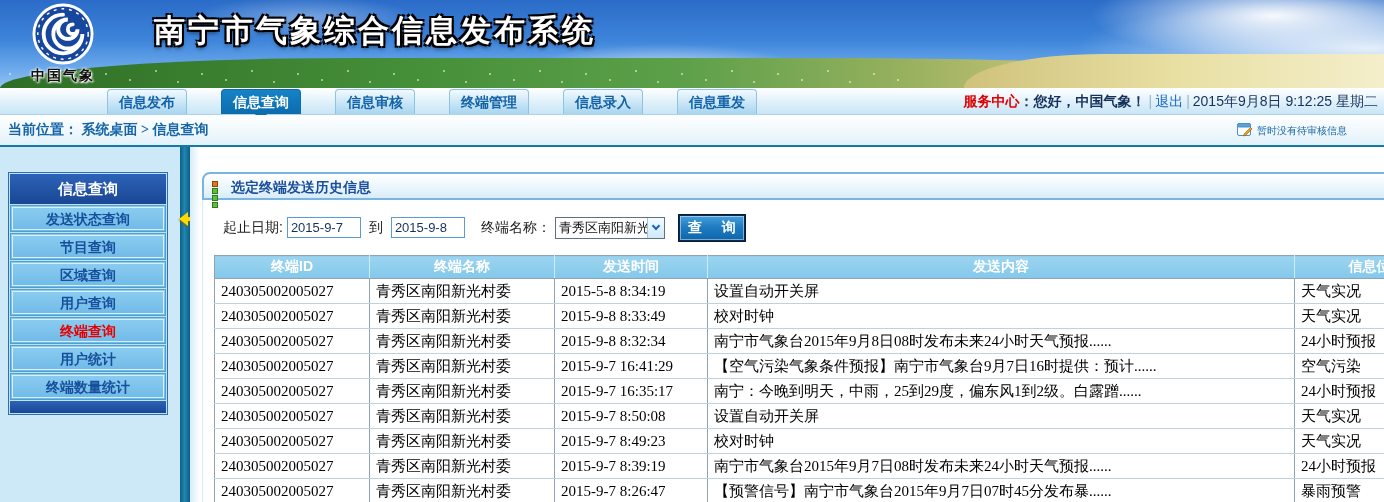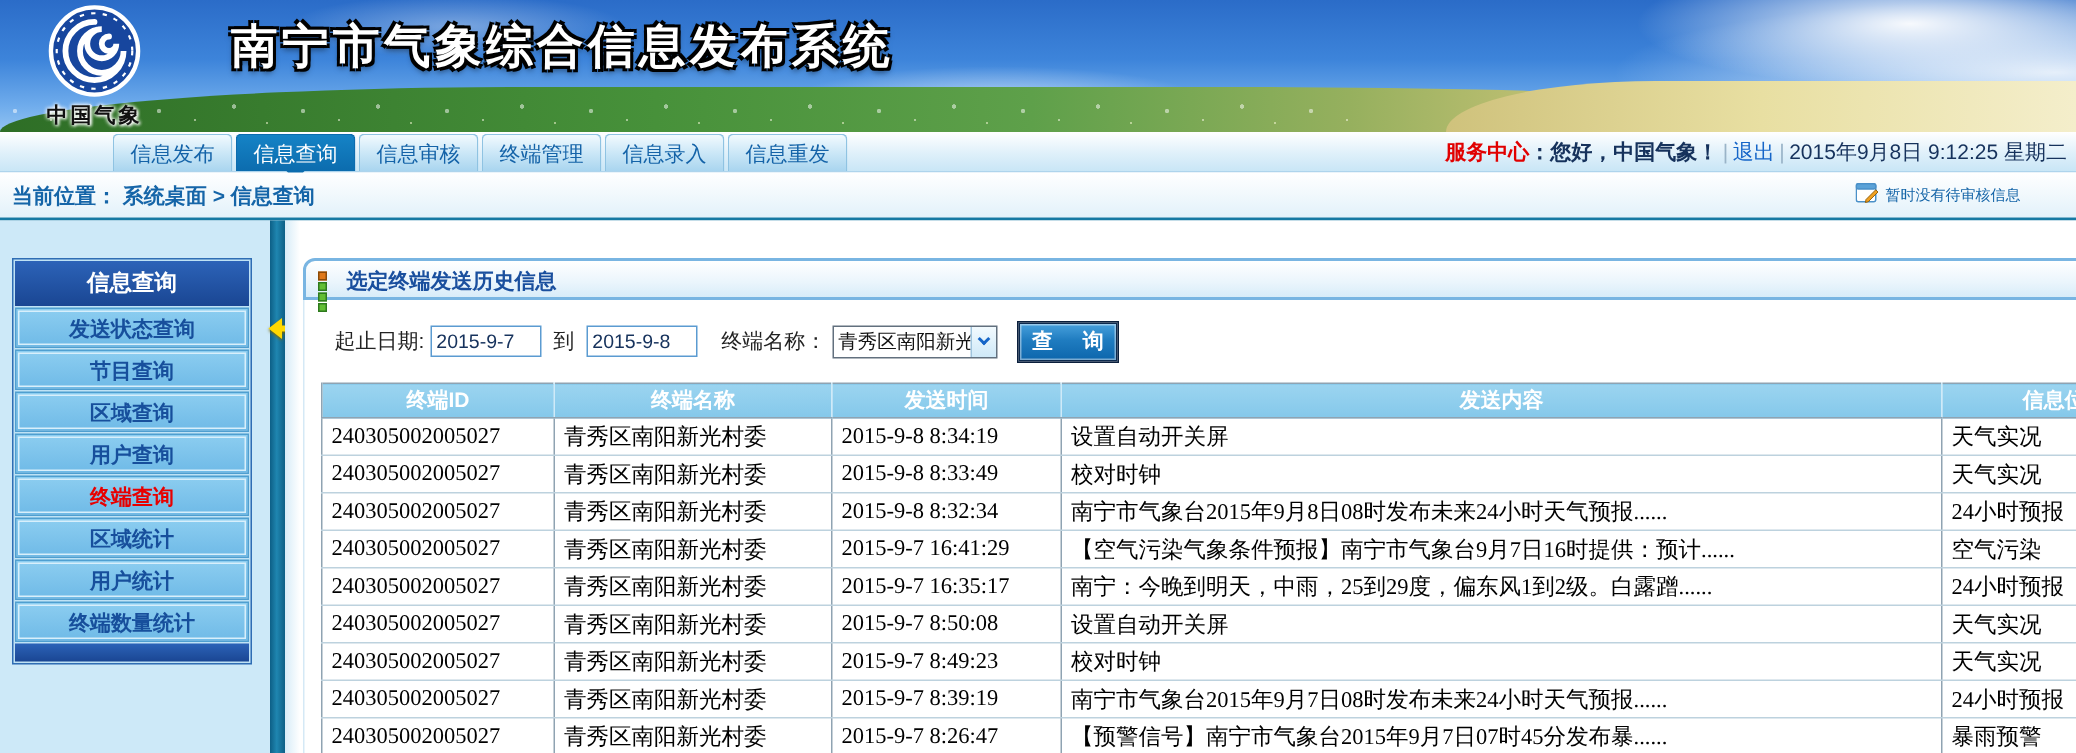--- a/index.html
+++ b/index.html
@@ -34,36 +34,36 @@
     text-shadow:0 0 3px #fff,0 0 3px #fff,1px 1px 2px #fff; letter-spacing:2px; }
   .banner-title { position:absolute; left:106px; top:10px; font-size:31px; font-weight:bold;
     color:#fff; letter-spacing:3px;
     text-shadow:-2px -2px 0 #000, 2px -2px 0 #000, -2px 2px 0 #000, 2px 2px 0 #000, 0 3px 4px rgba(0,0,0,.6);padding-left:48px; }
 
   
   .navrow { position:absolute; left:0; top:88px; width:1384px; height:27px;
     background:linear-gradient(180deg,#ffffff 0%,#dff0fa 55%,#c9e6f6 100%);
     border-bottom:1px solid #aed4ec; }
   .tabs { position:absolute; left:75px; bottom:0; display:flex; }
-  .tab { height:25px; line-height:25px; padding:0 11px; margin-right:2px; font-size:14px; font-weight:normal;
+  .tab { height:25px; line-height:25px; padding:0 11px; margin-right:2px; font-size:14px; font-weight:bold;
     color:#1463a8; background:linear-gradient(180deg,#f2fafe 0%,#cbe7f7 50%,#a9d5ef 100%);
-    border:1px solid #8fc3e2; border-bottom:none; border-radius:4px 4px 0 0; cursor:pointer; position:relative; }
+    border:1px solid #8fc3e2; border-bottom:none; border-radius:4px 4px 0 0; cursor:pointer; position:relative;margin-left:32px; }
   .tab.active { background:linear-gradient(180deg,#1583c6 0%,#0c6cae 100%); color:#fff; border-color:#0c6cae; }
   .tab.active::after { content:""; position:absolute; left:50%; bottom:-7px; margin-left:-6px;
     border:6px solid transparent; border-top:7px solid #0c6cae; border-bottom:none; }
   .service { position:absolute; right:6px; top:0; height:27px; line-height:27px; font-size:14px;
     color:#16325c; font-weight:bold; white-space:nowrap; }
   .service .svc-label { color:#e10000; }
   .service .sep { color:#9ab4c8; font-weight:normal; padding:0 3px; }
   .service .logout { color:#1565c8; cursor:pointer; font-weight:normal; }
   .service .dt { color:#16325c; font-weight:normal; }
 
   
   .crumbrow { position:absolute; left:0; top:115px; width:1384px; height:30px;
-    background:linear-gradient(180deg,#ffffff 0%,#eef7fc 60%,#e2f1fa 100%); }
+    background:linear-gradient(180deg,#ffffff 0%,#eef7fc 60%,#e2f1fa 100%);font-family:Liberation Serif, serif; }
   .crumb { position:absolute; left:8px; top:0; height:30px; line-height:30px; font-size:14px; color:#1565a8; font-weight:bold; }
   .crumb .path { font-weight:bold; }
   .pending { position:absolute; left:1237px; top:4px; height:24px; line-height:24px; font-size:10px;
     color:#1565a8; white-space:nowrap; cursor:pointer; }
   .pending svg { vertical-align:-3px; margin-right:4px; }
   .tealline { position:absolute; left:0; top:145px; width:1384px; height:2px; background:#1579a3; }
 
   
   .side-region { position:absolute; left:0; top:147px; width:180px; height:355px; background:#cde9f8; }
   .side-panel { position:absolute; left:8px; top:25px; width:160px; border:1px solid #2f6db4; background:#bfe2f5; padding:1px; }
@@ -172,21 +172,20 @@
 
 <div class="side-region">
   <div class="side-panel">
     <div class="side-header">信息查询</div>
     <div id="side-items">
         <div class="side-item">发送状态查询</div>
         <div class="side-item">节目查询</div>
         <div class="side-item">区域查询</div>
         <div class="side-item">用户查询</div>
         <div class="side-item active">终端查询</div>
-        <div class="side-item">区域统计</div>
         <div class="side-item">用户统计</div>
         <div class="side-item">终端数量统计</div>
       </div>
     <div class="side-footer"></div>
   </div>
 </div>
 <div class="vbar"></div>
 <div class="collapse-arrow"></div>
 
 <div class="main-region">
@@ -223,21 +222,21 @@
               <th>终端名称</th>
               <th>发送时间</th>
               <th>发送内容</th>
               <th>信息位</th>
             </tr>
           </thead>
         <tbody id="hist-body">
             <tr>
               <td>240305002005027</td>
               <td>青秀区南阳新光村委</td>
-              <td>2015-9-8 8:34:19</td>
+              <td>2015-5-8 8:34:19</td>
               <td>设置自动开关屏</td>
               <td>天气实况</td>
             </tr>
             <tr>
               <td>240305002005027</td>
               <td>青秀区南阳新光村委</td>
               <td>2015-9-8 8:33:49</td>
               <td>校对时钟</td>
               <td>天气实况</td>
             </tr>

